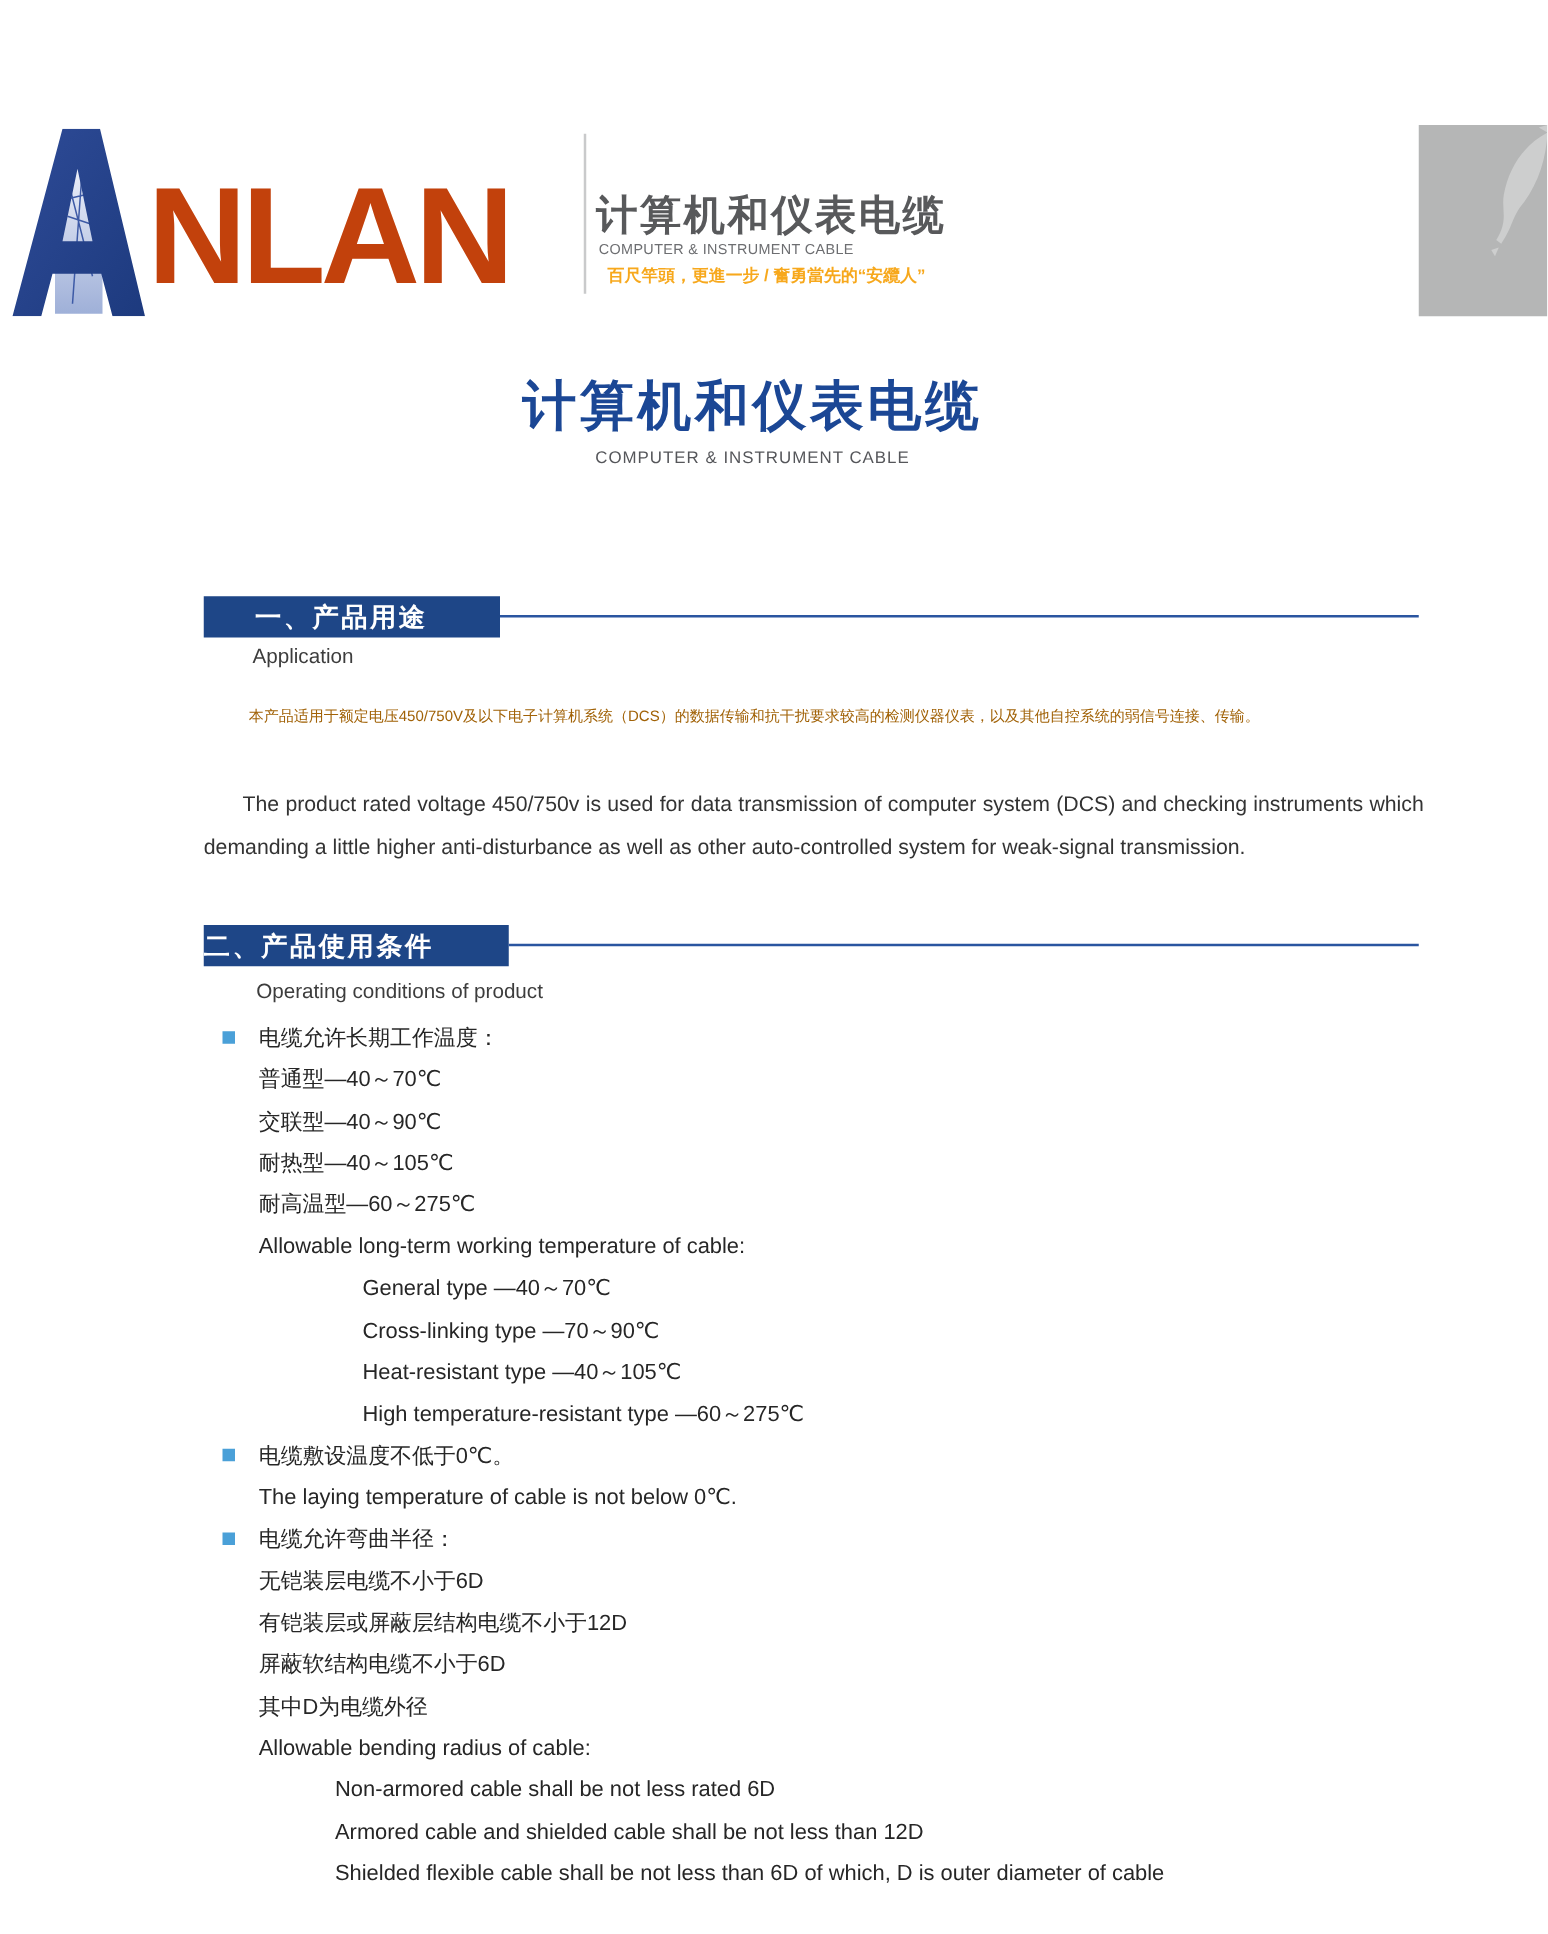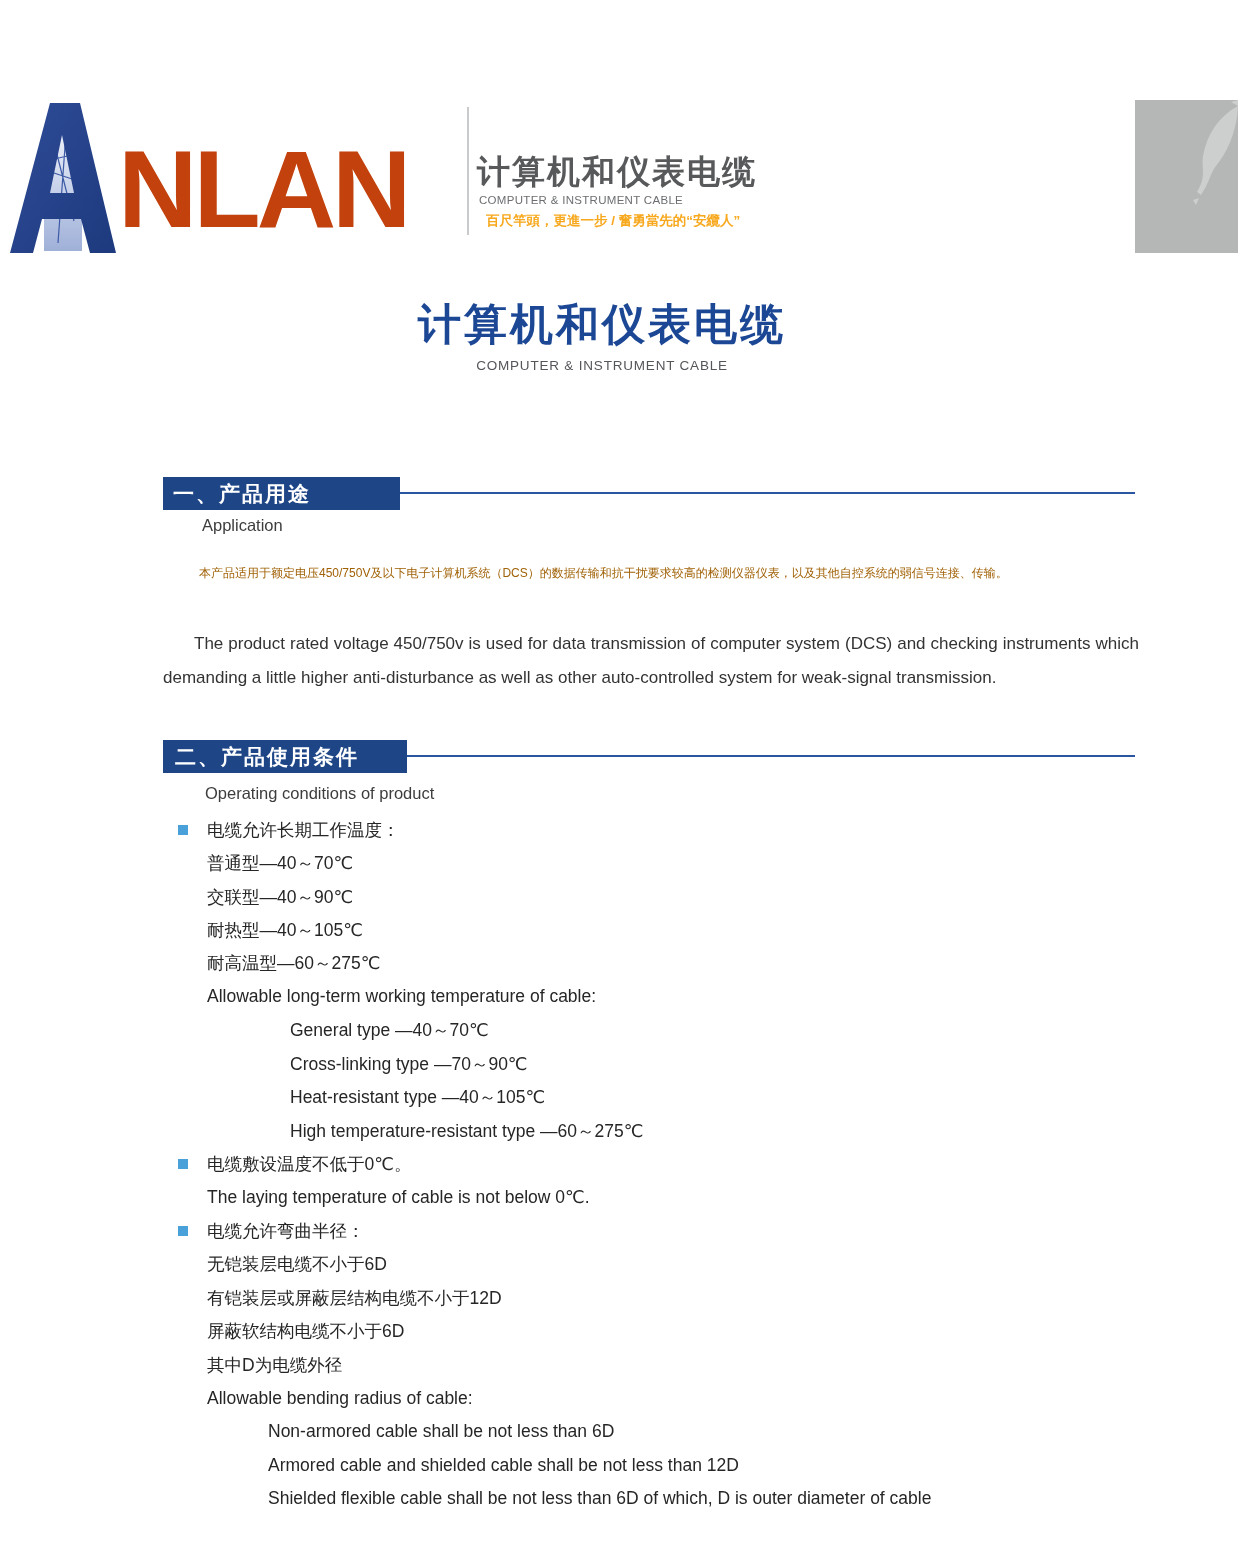--- a/index.html
+++ b/index.html
@@ -20,22 +20,22 @@
 
   
   .main-title { position:absolute; left:0; top:296px; width:1204px; text-align:center;
                 font-size:43px; font-weight:bold; color:#1b4795; letter-spacing:3px; }
   .main-sub   { position:absolute; left:0; top:358px; width:1204px; text-align:center;
                 font-size:13.5px; color:#55565a; letter-spacing:0.8px; }
 
   
   .sec-bar { position:absolute; height:33px; background:#1e4687; color:#ffffff; font-weight:bold;
              font-size:21px; letter-spacing:2px; display:flex; align-items:center; white-space:nowrap; }
-  #sec1-bar { left:163px; top:477px; width:237px; padding-left:10px; }
-  #sec2-bar { left:163px; top:740px; width:244px; padding-left:12px; }
+  #sec1-bar { left:163px; top:477px; width:237px; padding-left:41px; }
+  #sec2-bar { left:163px; top:740px; width:244px; }
   .sec-rule { position:absolute; height:2px; background:#2a55a0; }
   #rule1 { left:400px; top:492px; width:735px; }
   #rule2 { left:407px; top:755px; width:728px; }
   .sec-sub { position:absolute; font-size:16.5px; color:#3d3d3d; white-space:nowrap; }
   #app-label { left:202px; top:516px; }
   #op-label  { left:205px; top:784px; }
 
   
   .para-cn { position:absolute; left:163px; top:558px; width:973px; font-size:12px;
              line-height:31px; color:#a16207; text-align:justify; text-indent:2em;margin-left:12px; }
@@ -156,21 +156,21 @@
     <div class="row">
         <span class="t ind1">屏蔽软结构电缆不小于6D</span>
       </div>
     <div class="row">
         <span class="t ind1">其中D为电缆外径</span>
       </div>
     <div class="row">
         <span class="t ind1">Allowable bending radius of cable:</span>
       </div>
     <div class="row">
-        <span class="t ind3">Non-armored cable shall be not less than 6D</span>
+        <span class="t ind3">Non-armored cable shall be not less rated 6D</span>
       </div>
     <div class="row">
         <span class="t ind3">Armored cable and shielded cable shall be not less than 12D</span>
       </div>
     <div class="row">
         <span class="t ind3">Shielded flexible cable shall be not less than 6D of which, D is outer diameter of cable</span>
       </div>
   </div>
 
 </div>

